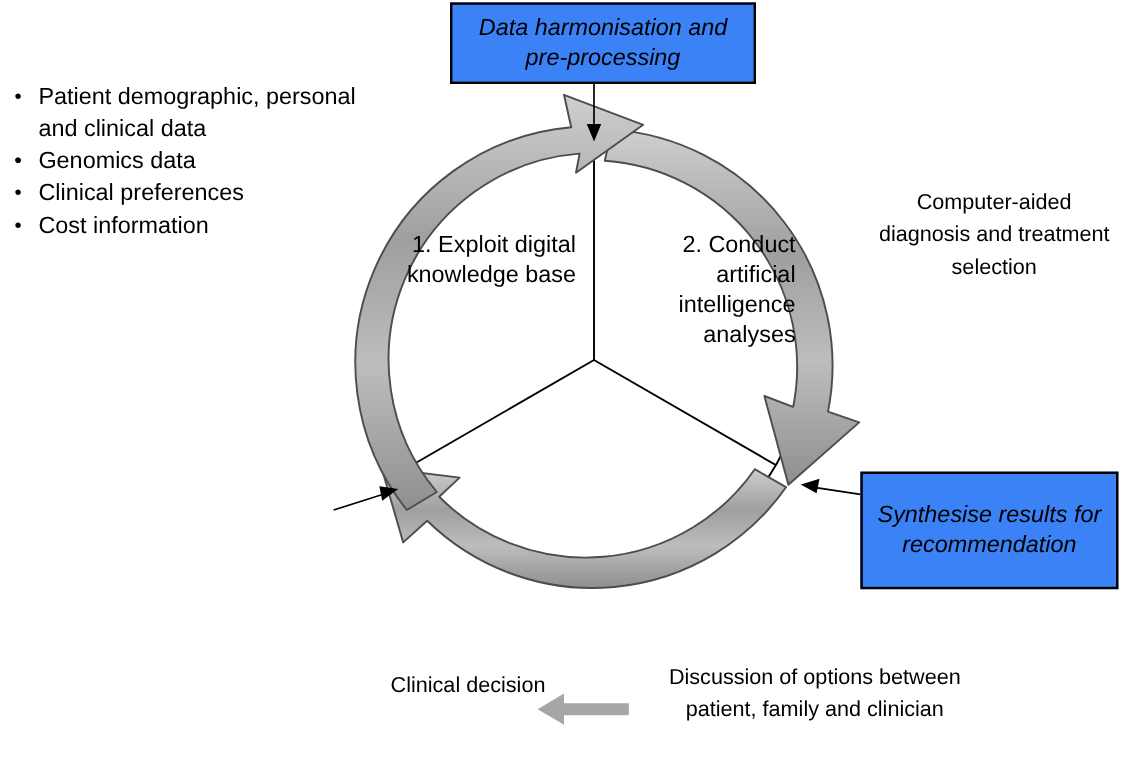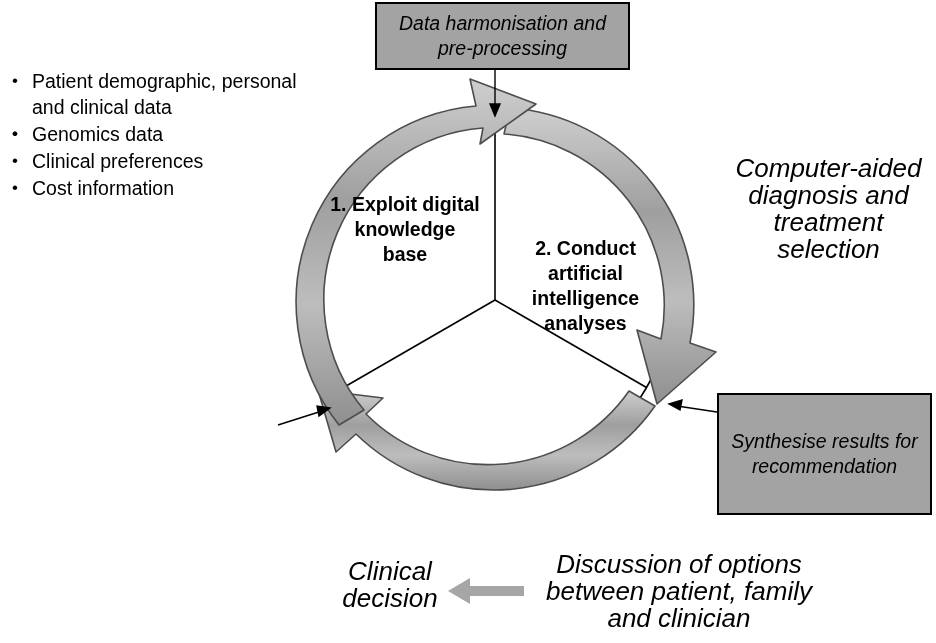--- a/index.html
+++ b/index.html
@@ -45,56 +45,55 @@
     position: absolute;
     left: 6px;
     top: 0px;
     font-size: 17px;
     line-height: 26px;
   }
 
   
   .callout {
     border: 2px solid #000000;
-    background: #a3a3a3;
+    background: #3b82f6;
     box-sizing: border-box;
     font-style: italic;
     font-size: 19.5px;
     line-height: 25px;
     text-align: center;
     display: flex;
     align-items: center;
     justify-content: center;
     padding: 4px 8px;
   }
   #callout-top {
     left: 375px;
     top: 2px;
     width: 255px;
     height: 68px;
   }
   #callout-right {
     left: 717px;
     top: 393px;
     width: 215px;
-    height: 122px;
+    height: 98px;
   }
   #callout-left {
     left: 8px;
     top: 397px;
     width: 270px;
     height: 162px;
   }
 
   
   .plain-label {
-    font-size: 26px;
+    font-size: 18px;
     line-height: 27px;
     text-align: center;
-    font-style: italic;
   }
   #label-cad {
     left: 726px;
     top: 155px;
     width: 205px;
   }
   #label-discussion {
     left: 534px;
     top: 551px;
     width: 290px;
@@ -102,25 +101,24 @@
   #label-clinical-decision {
     left: 320px;
     top: 558px;
     width: 140px;
   }
 
   
   .seg-label {
     font-size: 19.5px;
     line-height: 25px;
-    text-align: center;
-    font-weight: bold;
+    text-align: right;
   }
   #seg-1 { left: 330px; top: 192px; width: 150px; }
-  #seg-2 { left: 508px; top: 192px; width: 155px; margin-top: 44px; }
+  #seg-2 { left: 508px; top: 192px; width: 155px; }
   #seg-3 { left: 392px; top: 396px; width: 215px; }
 
   svg { display: block; }
 </style>
 </head>
 <body>
 
 <div id="stage">
 
   <svg class="abs" style="left:0;top:0;" width="936" height="643">

